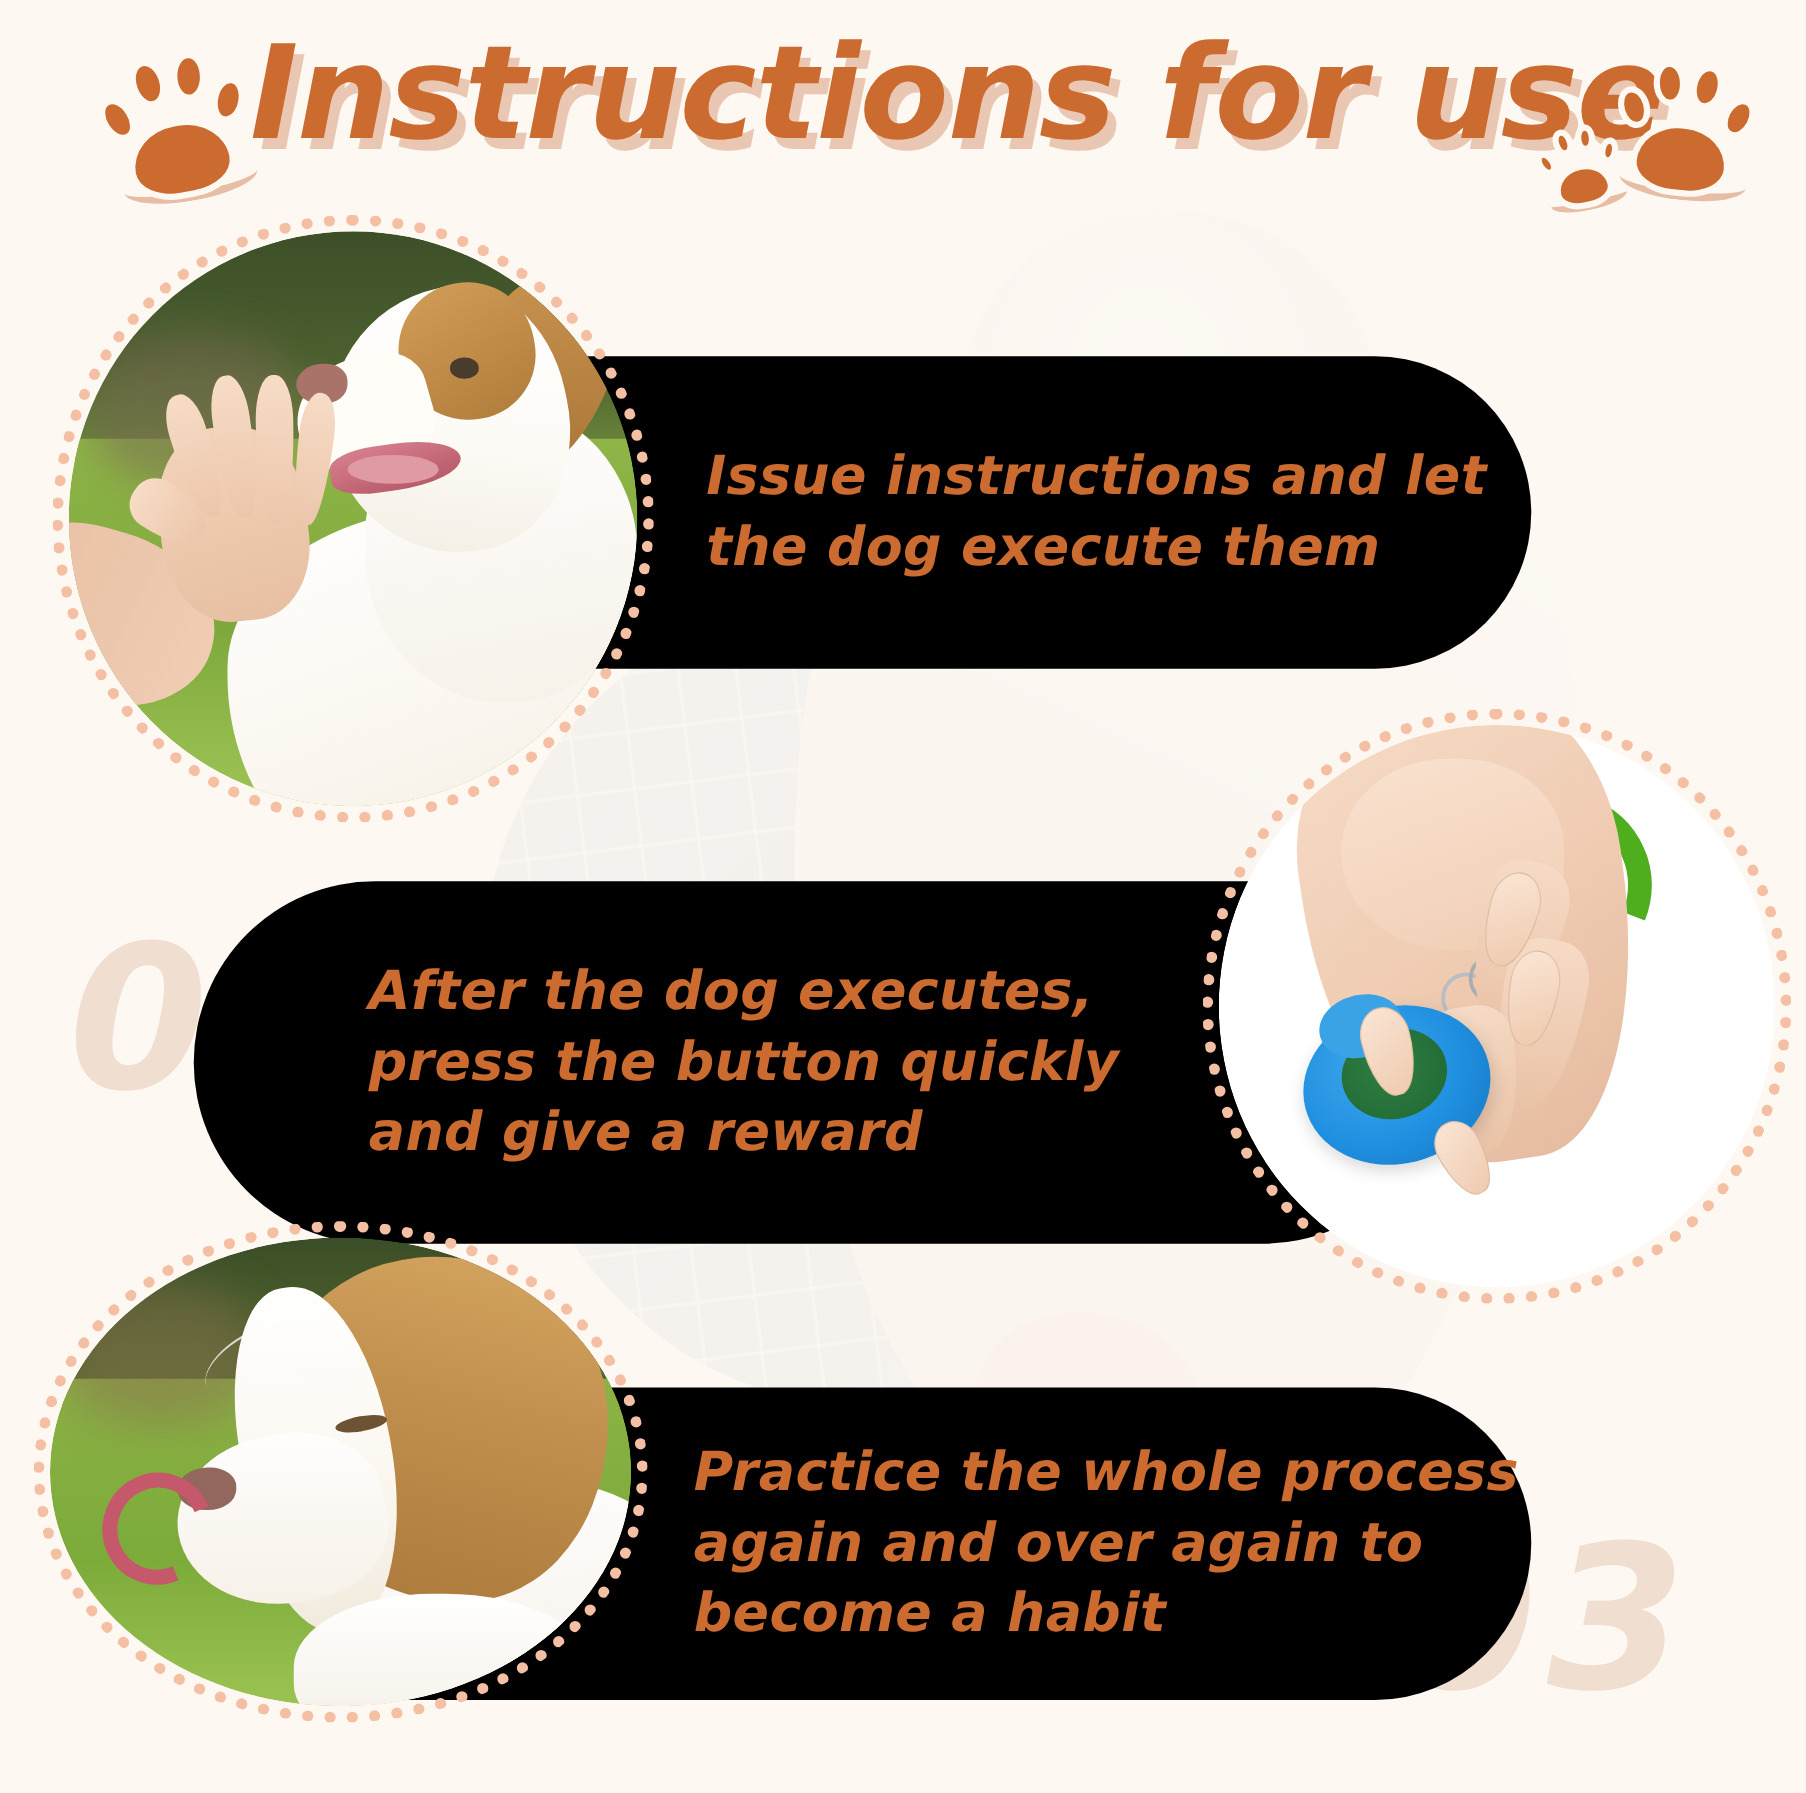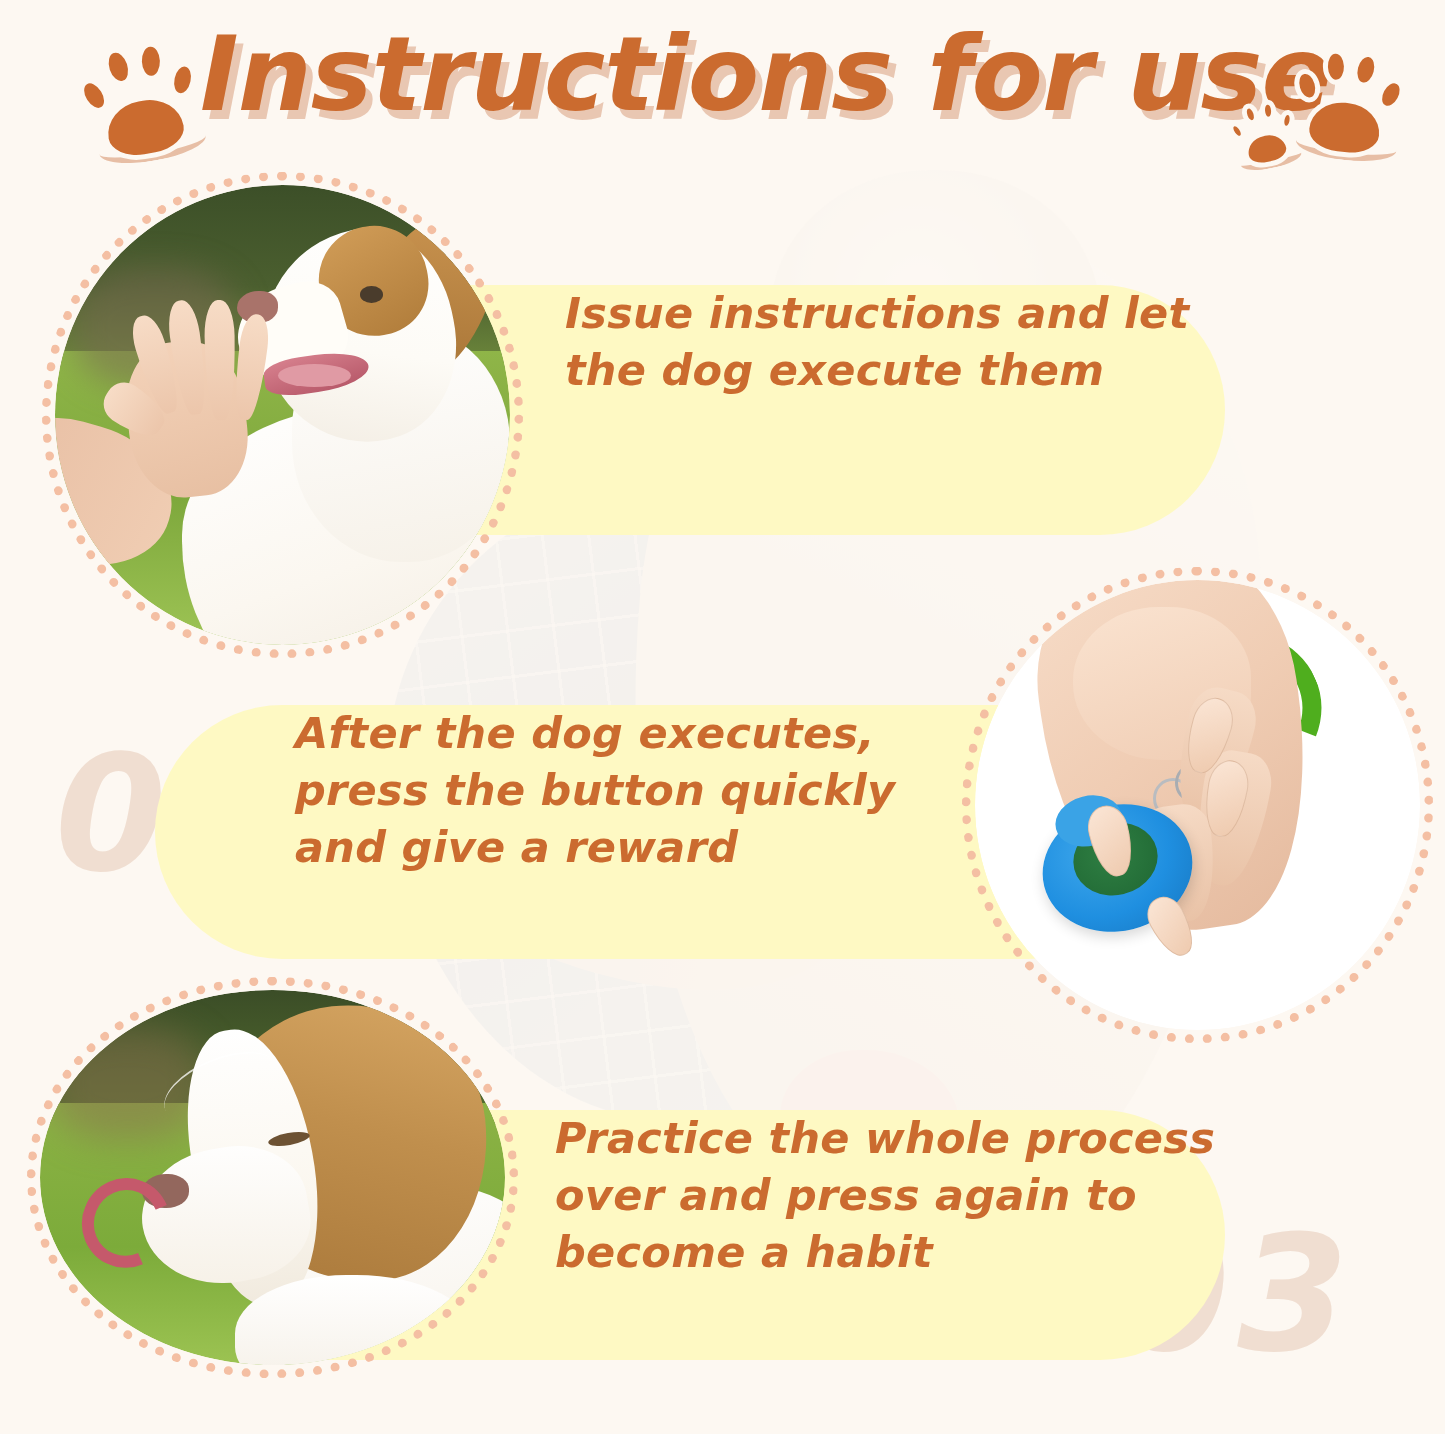--- a/index.html
+++ b/index.html
@@ -138,27 +138,27 @@
     line-height:1;
     user-select:none;
   }
   .num-01 { left:1108px; top:215px; }
   .num-02 { left:55px;   top:735px; }
   .num-03 { left:1118px; top:1215px; }
 
   
   .pill {
     position:absolute;
-    background:#fef9c3;
+    background:#000000;
     border-radius:999px;
     display:flex;
-    align-items:flex-start;
+    align-items:center;
   }
   .pill-1 { left:180px; top:285px;  width:1045px; height:250px; }
-  .pill-2 { left:155px; top:705px;  width:1000px; height:254px; }
+  .pill-2 { left:155px; top:705px;  width:1000px; height:290px; }
   .pill-3 { left:185px; top:1110px; width:1040px; height:250px; }
 
   .pill-text {
     font-family:"DejaVu Sans", sans-serif;
     font-size:43px;
     font-weight:bold;
     font-style:italic;
     color:#cb6b2f;
     line-height:1.32;
     white-space:pre-line;
@@ -432,21 +432,21 @@
       <div class="p2-nail p2-nc"></div>
       <div class="p2-nail p2-nd"></div>
     </div>
   </div>
   <div class="photo photo-2" style="overflow:visible;background:none;">
     <div class="photo-ring"></div>
   </div>
 
   <div class="pill pill-3">
     <div class="pill-text">Practice the whole process
-over and press again to
+again and over again to
 become a habit</div>
   </div>
 
   <div class="photo photo-3">
     <div class="photo-inner">
       <div class="p3-bgtop"></div>
       <div class="p3-bgmid"></div>
       <div class="p3-blur"></div>
       <div class="p3-neck"></div>
       <div class="p3-ear"></div>

